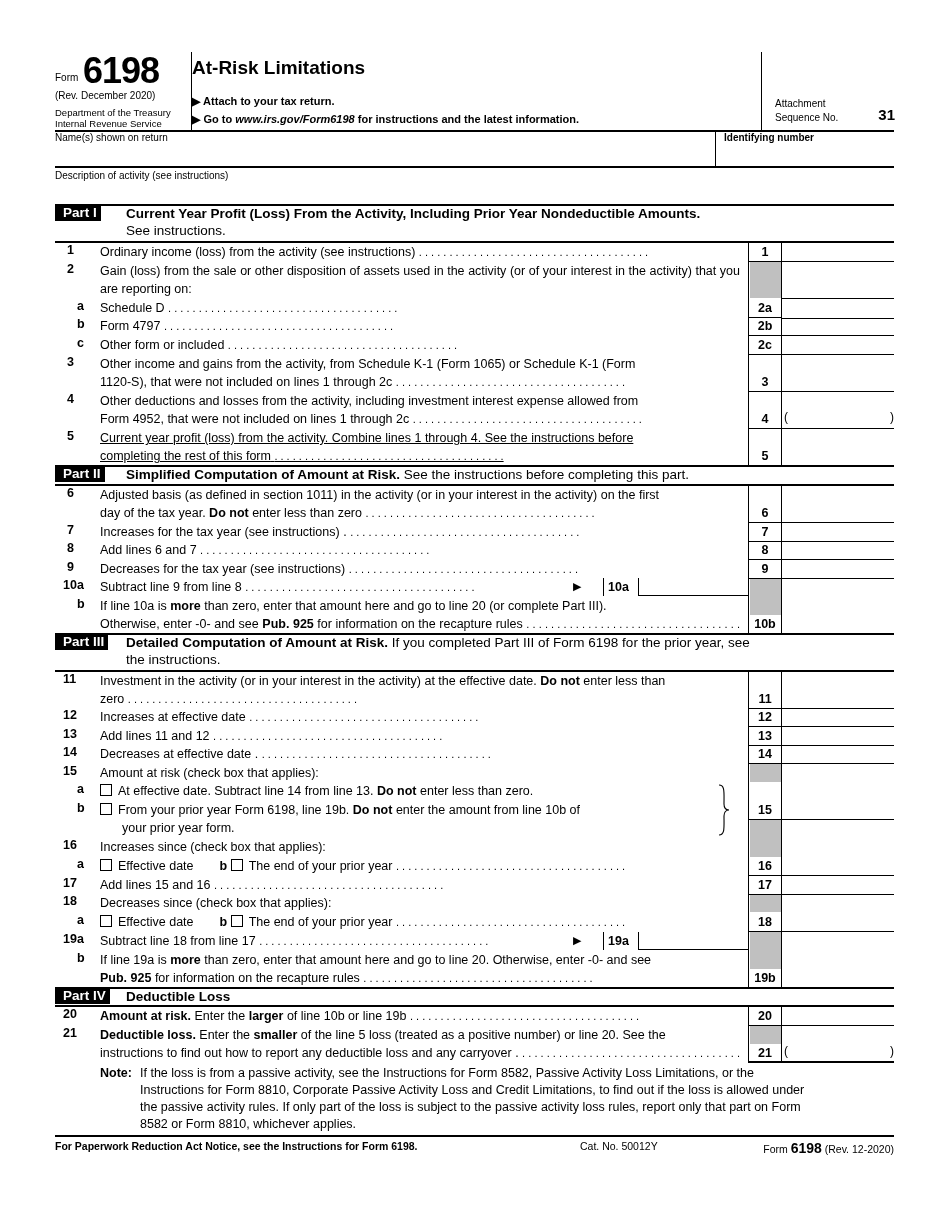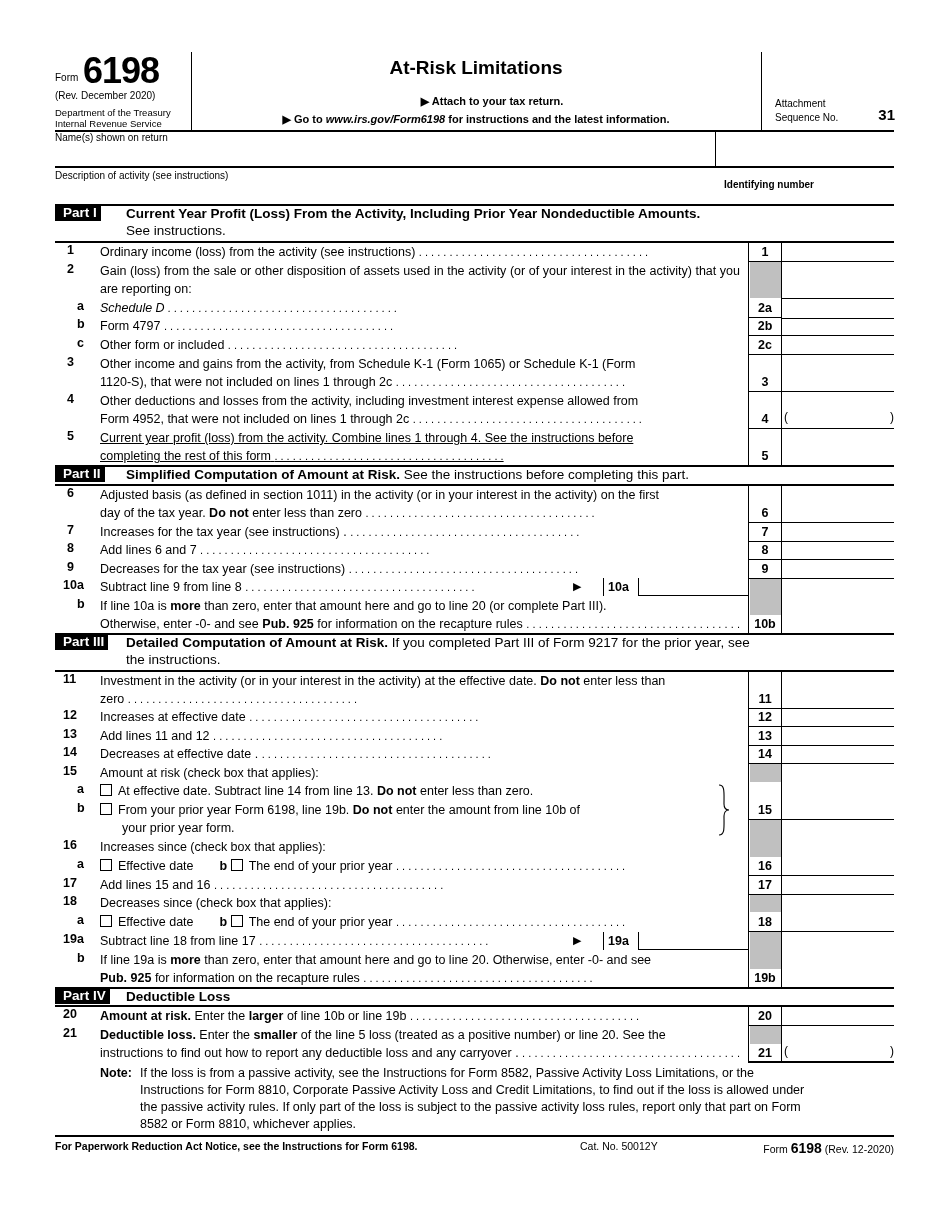--- a/index.html
+++ b/index.html
@@ -7,36 +7,36 @@
   .page { position: absolute; left: 55px; top: 0; width: 839px; }
   b, .b { font-weight: bold; }
 
   
   .hdr { position: absolute; top: 52px; left: 0; width: 839px; height: 78px; }
   .hdr-left { position: absolute; left: 0; top: 0; width: 136px; height: 78px; border-right: 1.5px solid #000; }
   .form-word { position: absolute; left: 0; top: 20px; font-size: 10px; }
   .form-num { position: absolute; left: 28px; top: -2px; font-size: 36px; font-weight: bold; letter-spacing: -1px; }
   .rev { position: absolute; left: 0; top: 38px; font-size: 10px; }
   .dept { position: absolute; left: 0; top: 55px; font-size: 9.5px; line-height: 11px; }
-  .hdr-mid { position: absolute; left: 137px; top: 0; width: 568px; height: 78px; text-align: center; }
+  .hdr-mid { position: absolute; left: 137px; top: 0; width: 568px; height: 78px; }
   .title { position: absolute; left: 0; width: 100%; top: 5px; font-size: 19px; font-weight: bold; }
-  .attach { position: absolute; left: 16px; width: 100%; top: 43px; font-size: 11px; font-weight: bold; }
+  .attach { position: absolute; left: 0; width: 100%; top: 43px; font-size: 11px; font-weight: bold; }
   .goto { position: absolute; left: 0; width: 100%; top: 61px; font-size: 11px; font-weight: bold; }
   .goto i { font-style: italic; }
   .hdr-right { position: absolute; left: 706px; top: 0; width: 133px; height: 78px; border-left: 1.5px solid #000; }
   .omb { position: absolute; left: 0; top: 0; width: 133px; height: 37px; border-bottom: 1px solid #000; font-size: 10px; padding-left: 13px; box-sizing: border-box; line-height: 40px; }
   .seq-lbl { position: absolute; left: 13px; top: 45px; font-size: 10px; line-height: 14px; }
   .seq-num { position: absolute; right: 0; top: 54px; font-size: 15px; font-weight: bold; }
 
   .rule { position: absolute; left: 0; width: 839px; background: #000; }
 
   .name-row { position: absolute; top: 131px; left: 0; width: 839px; height: 35px; }
   .name-lbl { position: absolute; left: 0; top: 1px; font-size: 10px; }
   .id-box { position: absolute; left: 660px; top: 0; width: 179px; height: 35px; border-left: 1px solid #000; }
-  .id-lbl { position: absolute; left: 8px; top: 1px; font-size: 10px; font-weight: bold; margin-top: 47px; }
+  .id-lbl { position: absolute; left: 8px; top: 1px; font-size: 10px; font-weight: bold; }
   .desc-lbl { position: absolute; top: 170px; left: 0; font-size: 10px; }
 
   
   .part-hdr { position: absolute; left: 0; width: 839px; font-size: 13.5px; }
   .part-tag { position: absolute; left: 0; background: #000; color: #fff; font-weight: bold; font-size: 13.5px; padding: 0 4px 0 8px; height: 16px; line-height: 16px; }
   .part-txt { position: absolute; left: 71px; line-height: 17px; }
 
   
   .ln { position: absolute; left: 0; width: 839px; font-size: 12.5px; }
   .ln-num { position: absolute; left: 0; width: 36px; font-weight: bold; text-align: left; padding-left: 12px; box-sizing: border-box; }
@@ -120,21 +120,21 @@
     <span class="ln-num">1</span>
     <span class="ln-text" style="overflow: hidden; max-height: 18px;"><span>Ordinary income (loss) from the activity (see instructions)</span> <span class="dots" style="font-size:11px;">.  .  .  .  .  .  .  .  .  .  .  .  .  .  .  .  .  .  .  .  .  .  .  .  .  .  .  .  .  .  .  .  .  .  .  .  .  .</span></span>
   </div>
 
   <div class="ln" style="top:262px;height:36px;">
     <span class="ln-num">2</span>
     <span class="ln-text" style="overflow: hidden; max-height: 36px;">Gain (loss) from the sale or other disposition of assets used in the activity (or of your interest in the activity) that you are reporting on:</span>
   </div>
   <div class="ln" style="top:299px;height:18px;">
     <span class="ln-num sub">a</span>
-    <span class="ln-text" style="overflow: hidden; max-height: 18px; font-style: italic;"><span>Schedule D</span> <span style="font-size:11px;">.  .  .  .  .  .  .  .  .  .  .  .  .  .  .  .  .  .  .  .  .  .  .  .  .  .  .  .  .  .  .  .  .  .  .  .  .  .</span></span>
+    <span class="ln-text" style="overflow: hidden; max-height: 18px;"><span>Schedule D</span> <span style="font-size:11px;">.  .  .  .  .  .  .  .  .  .  .  .  .  .  .  .  .  .  .  .  .  .  .  .  .  .  .  .  .  .  .  .  .  .  .  .  .  .</span></span>
   </div>
   <div class="ln" style="top:317px;height:18px;">
     <span class="ln-num sub">b</span>
     <span class="ln-text" style="overflow: hidden; max-height: 18px;"><span>Form 4797</span> <span style="font-size:11px;">.  .  .  .  .  .  .  .  .  .  .  .  .  .  .  .  .  .  .  .  .  .  .  .  .  .  .  .  .  .  .  .  .  .  .  .  .  .</span></span>
   </div>
   <div class="ln" style="top:336px;height:18px;">
     <span class="ln-num sub">c</span>
     <span class="ln-text" style="overflow: hidden; max-height: 18px;"><span>Other form or included</span> <span style="font-size:11px;">.  .  .  .  .  .  .  .  .  .  .  .  .  .  .  .  .  .  .  .  .  .  .  .  .  .  .  .  .  .  .  .  .  .  .  .  .  .</span></span>
   </div>
   <div class="ln" style="top:355px;height:36px;">
@@ -227,21 +227,21 @@
 
   <div class="col-amt" style="top:485px;height:37px;border-bottom:1px solid #000;"></div>
   <div class="col-amt" style="top:523px;height:18px;border-bottom:1px solid #000;"></div>
   <div class="col-amt" style="top:542px;height:17px;border-bottom:1px solid #000;"></div>
   <div class="col-amt" style="top:560px;height:18px;border-bottom:1px solid #000;"></div>
   <div class="col-amt" style="top:579px;height:54px;"></div>
 
   <div class="rule" style="top:633px;height:1.5px;"></div>
   <div class="part-hdr" style="top:634px;height:36px;">
     <span class="part-tag" style="top:0;">Part III</span>
-    <span class="part-txt" style="top:0;"><b>Detailed Computation of Amount at Risk.</b><span> If you completed Part III of Form 9217 for the prior year, see</span></span>
+    <span class="part-txt" style="top:0;"><b>Detailed Computation of Amount at Risk.</b><span> If you completed Part III of Form 6198 for the prior year, see</span></span>
     <span class="part-txt" style="top:17px;">the instructions.</span>
   </div>
   <div class="rule" style="top:670px;height:1.5px;"></div>
 
   <div class="ln" style="top:672px;height:36px;">
     <span class="ln-num wide">11</span>
     <span class="ln-text" style="overflow: hidden; max-height: 36px;"><span>Investment in the activity (or in your interest in the activity) at the effective date. </span><b>Do not</b><span> enter less than</span><br><span>zero</span> <span style="font-size:11px;">.  .  .  .  .  .  .  .  .  .  .  .  .  .  .  .  .  .  .  .  .  .  .  .  .  .  .  .  .  .  .  .  .  .  .  .  .  .</span></span>
   </div>
   <div class="ln" style="top:708px;height:18px;">
     <span class="ln-num wide">12</span>

